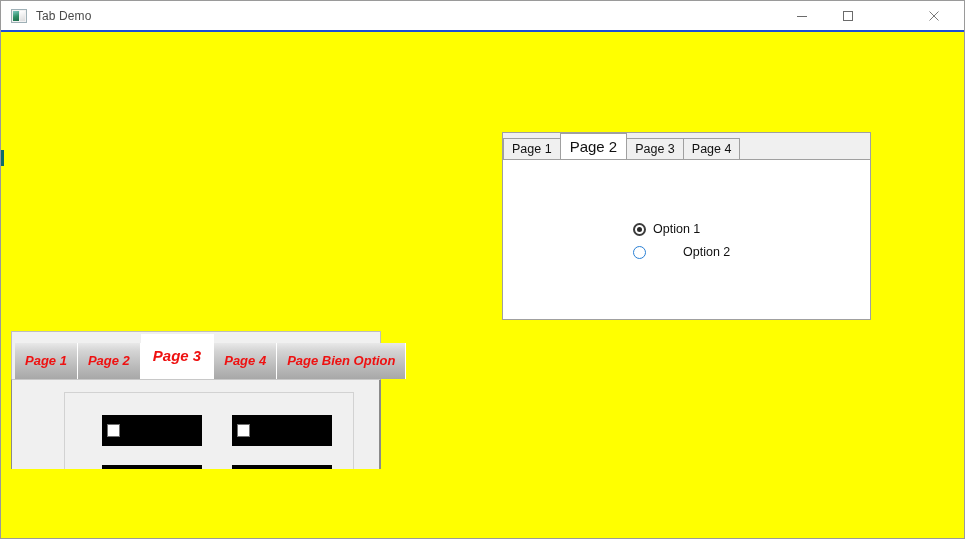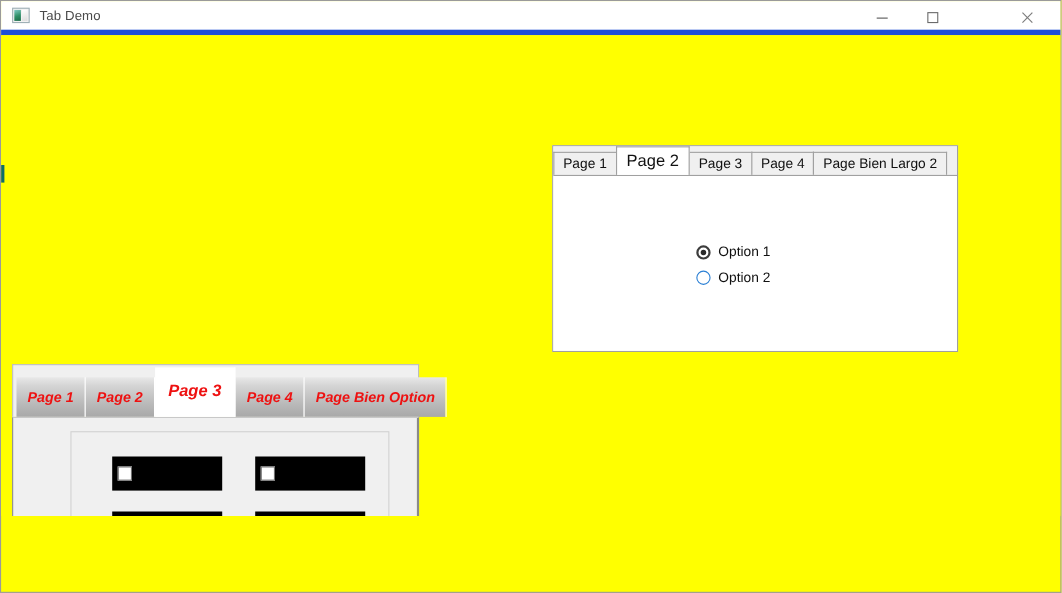--- a/index.html
+++ b/index.html
@@ -25,21 +25,21 @@
     box-sizing: border-box;
   }
 
   
   #titlebar {
     position: absolute;
     left: 0; top: 0;
     width: 100%;
     height: 31px;
     background: #ffffff;
-    border-bottom: 5px solid #1d4ed8;
+    border-bottom: 2px solid #1d4ed8;
     box-sizing: border-box;
     display: flex;
     align-items: center;
   }
   #app-icon {
     width: 16px;
     height: 14px;
     margin-left: 10px;
     margin-right: 9px;
     border: 1px solid #9fb0b6;
@@ -147,21 +147,21 @@
     background: #ffffff;
     border-top: 1px solid #a0a0a0;
   }
   .radio-row {
     position: absolute;
     display: flex;
     align-items: center;
     text-align: center;
   }
   #radio-opt-1 { left: 130px; top: 62px; }
-  #radio-opt-2 { left: 130px; top: 85px; }
+  #radio-opt-2 { left: 130px; top: 85px; gap: 30px; }
   .radio-mark {
     width: 13px; height: 13px;
     border-radius: 50%;
     box-sizing: border-box;
     margin-right: 7px;
     flex: 0 0 auto;
     position: relative;
   }
   .radio-mark.on {
     border: 2px solid #3c3c3c;
@@ -312,21 +312,20 @@
   <div id="client">
 
     <div id="edge-artifact"></div>
 
     <div id="tabctl-top">
       <div class="tabstrip">
         <div class="tab">Page 1</div>
         <div class="tab selected">Page 2</div>
         <div class="tab">Page 3</div>
         <div class="tab">Page 4</div>
-        <div class="tab">Page Bien Largo 2</div>
       </div>
       <div class="tabpage">
         <div class="radio-row" id="radio-opt-1">
           <span class="radio-mark on"></span>
           <span class="radio-label">Option 1</span>
         </div>
         <div class="radio-row" id="radio-opt-2">
           <span class="radio-mark off"></span>
           <span class="radio-label">Option 2</span>
         </div>

